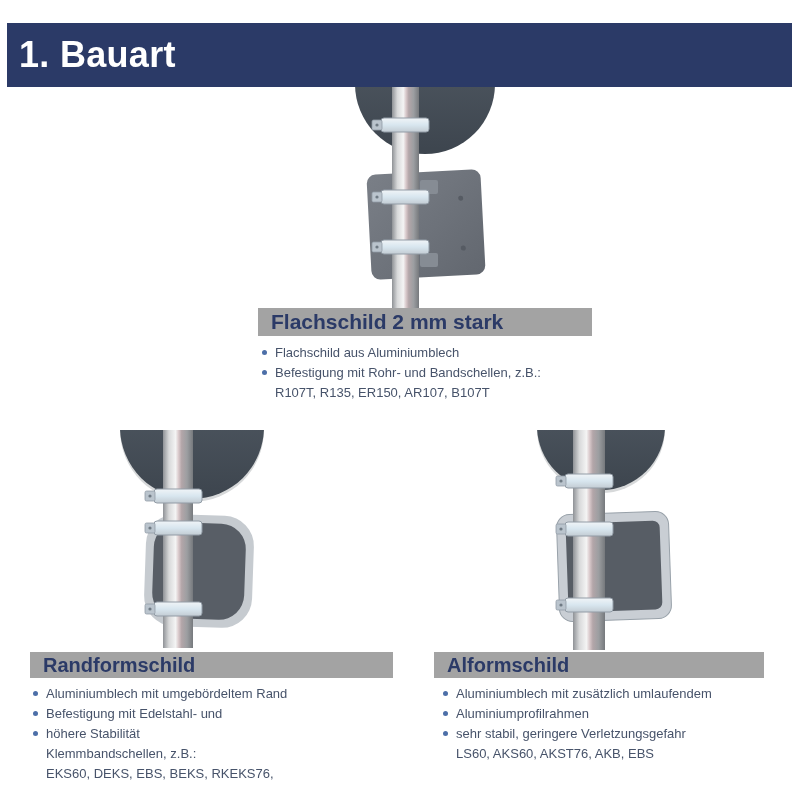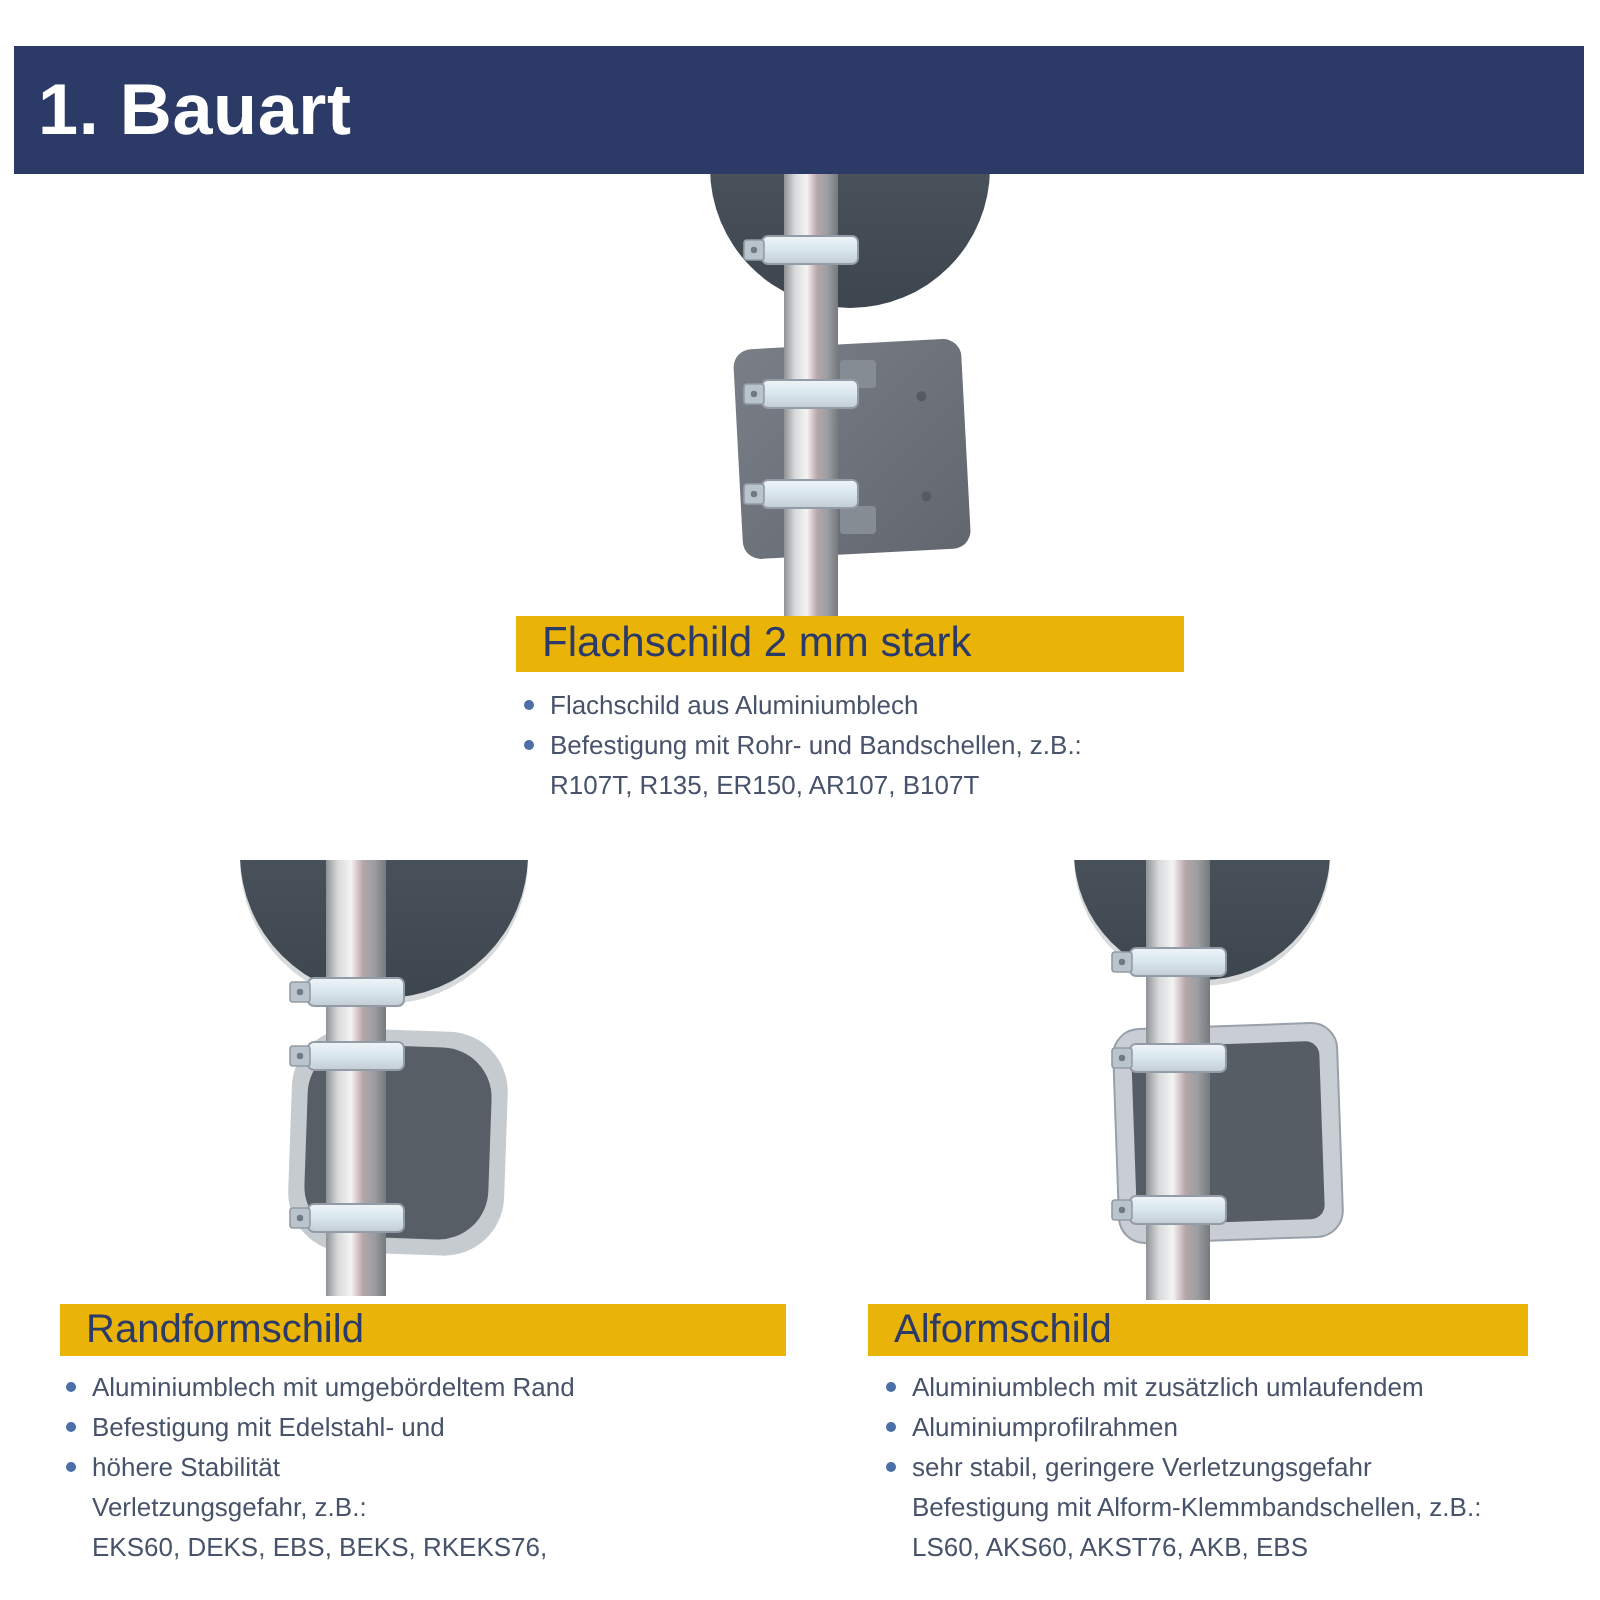--- a/index.html
+++ b/index.html
@@ -8,21 +8,21 @@
     background: #ffffff; overflow: hidden;
     font-family: "Liberation Sans", sans-serif;
   }
   .header {
     position: absolute; left: 7px; top: 23px; width: 785px; height: 64px;
     background: #2b3a67; color: #ffffff;
     display: flex; align-items: center; padding-left: 12px; box-sizing: border-box;
     font-weight: bold; font-size: 36px; letter-spacing: 0.3px;
   }
   .orange-bar {
-    position: absolute; background: #eab308; color: #2b3a67; font-weight: normal;
+    position: absolute; background: #a3a3a3; color: #2b3a67; font-weight: bold;
     display: flex; align-items: center; padding-left: 13px; box-sizing: border-box;
   }
   #bar-flachschild    { left: 258px; top: 308px; width: 334px; height: 28px; font-size: 21px; }
   #bar-randformschild { left: 30px;  top: 652px; width: 363px; height: 26px; font-size: 20px; }
   #bar-alformschild   { left: 434px; top: 652px; width: 330px; height: 26px; font-size: 20px; }
   .bullets { position: absolute; color: #47536a; font-size: 13px; line-height: 20px; }
   #bullets-flachschild    { left: 262px; top: 343px; width: 335px; }
   #bullets-randformschild { left: 33px;  top: 684px; width: 360px; }
   #bullets-alformschild   { left: 443px; top: 684px; width: 350px; }
   .b-line { display: flex; align-items: flex-start; }
@@ -147,21 +147,21 @@
     </div>
     <div class="b-line">
       <span class="dot"></span>
       <span>Befestigung mit Edelstahl- und</span>
     </div>
     <div class="b-line">
       <span class="dot"></span>
       <span>höhere Stabilität</span>
     </div>
     <div class="b-line cont">
-      <span>Verletzungsgefahr, z.B.:</span>
+      <span>Klemmbandschellen, z.B.:</span>
     </div>
     <div class="b-line cont">
       <span>EKS60, DEKS, EBS, BEKS, RKEKS76,</span>
     </div>
   </div>
 
   <div class="orange-bar" id="bar-alformschild">Alformschild</div>
   <div class="bullets" id="bullets-alformschild">
     <div class="b-line">
       <span class="dot"></span>
@@ -169,20 +169,17 @@
     </div>
     <div class="b-line">
       <span class="dot"></span>
       <span>Aluminiumprofilrahmen</span>
     </div>
     <div class="b-line">
       <span class="dot"></span>
       <span>sehr stabil, geringere Verletzungsgefahr</span>
     </div>
     <div class="b-line cont">
-      <span>Befestigung mit Alform-Klemmbandschellen, z.B.:</span>
-    </div>
-    <div class="b-line cont">
       <span>LS60, AKS60, AKST76, AKB, EBS</span>
     </div>
   </div>
 
 </div>
 
 </body></html>

